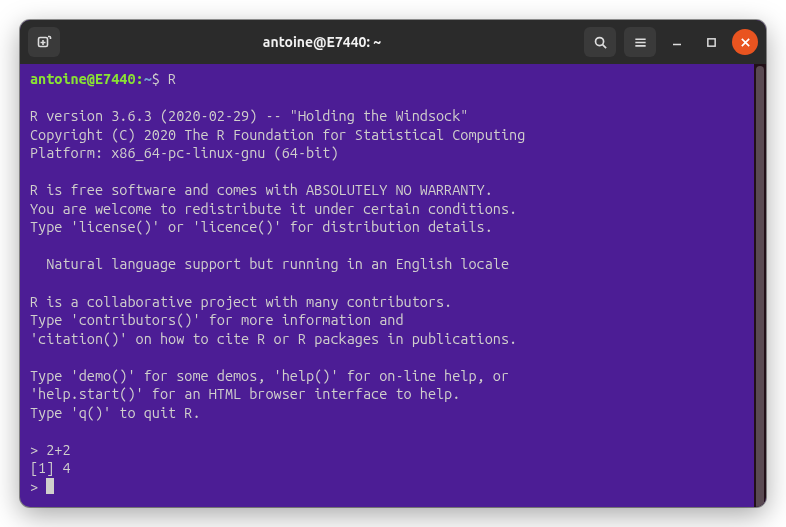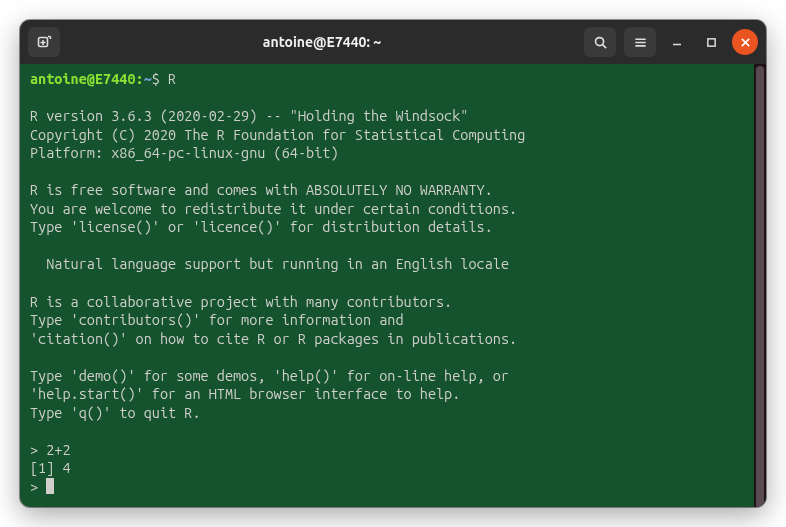--- a/index.html
+++ b/index.html
@@ -5,21 +5,21 @@
   * { box-sizing: border-box; }
   body {
     margin: 0;
     padding: 20px;
     background: #fff;
     font-family: "Ubuntu Mono", "DejaVu Sans Mono", Menlo, Consolas, monospace;
   }
   .window {
     width: 746px;
     height: 487px;
-    background: #14532d;
+    background: #4c1d95;
     border-radius: 10px;
     overflow: hidden;
     box-shadow: 0 8px 28px rgba(0,0,0,.35), 0 0 0 1px rgba(0,0,0,.4);
     display: flex;
     flex-direction: column;
   }
   .titlebar {
     height: 44px;
     background: #2b2b2b;
     display: flex;

